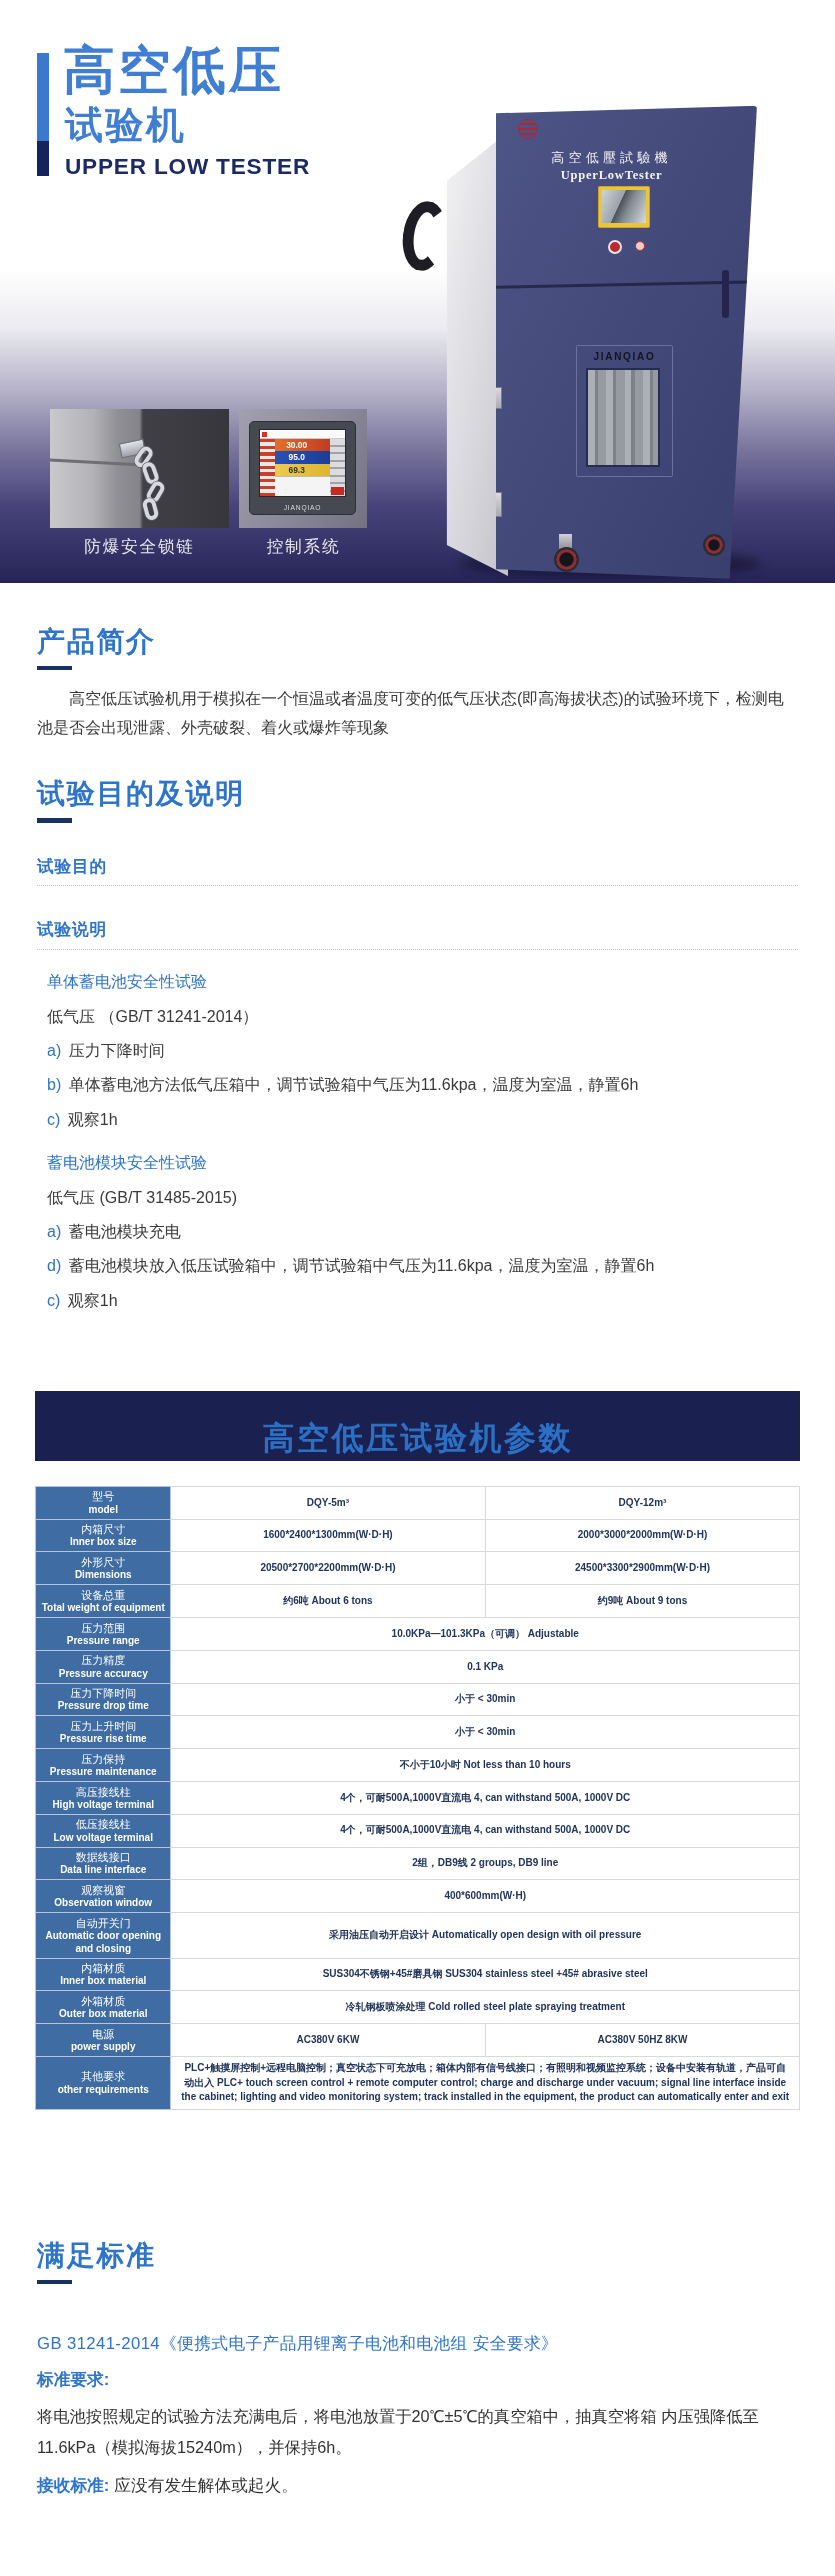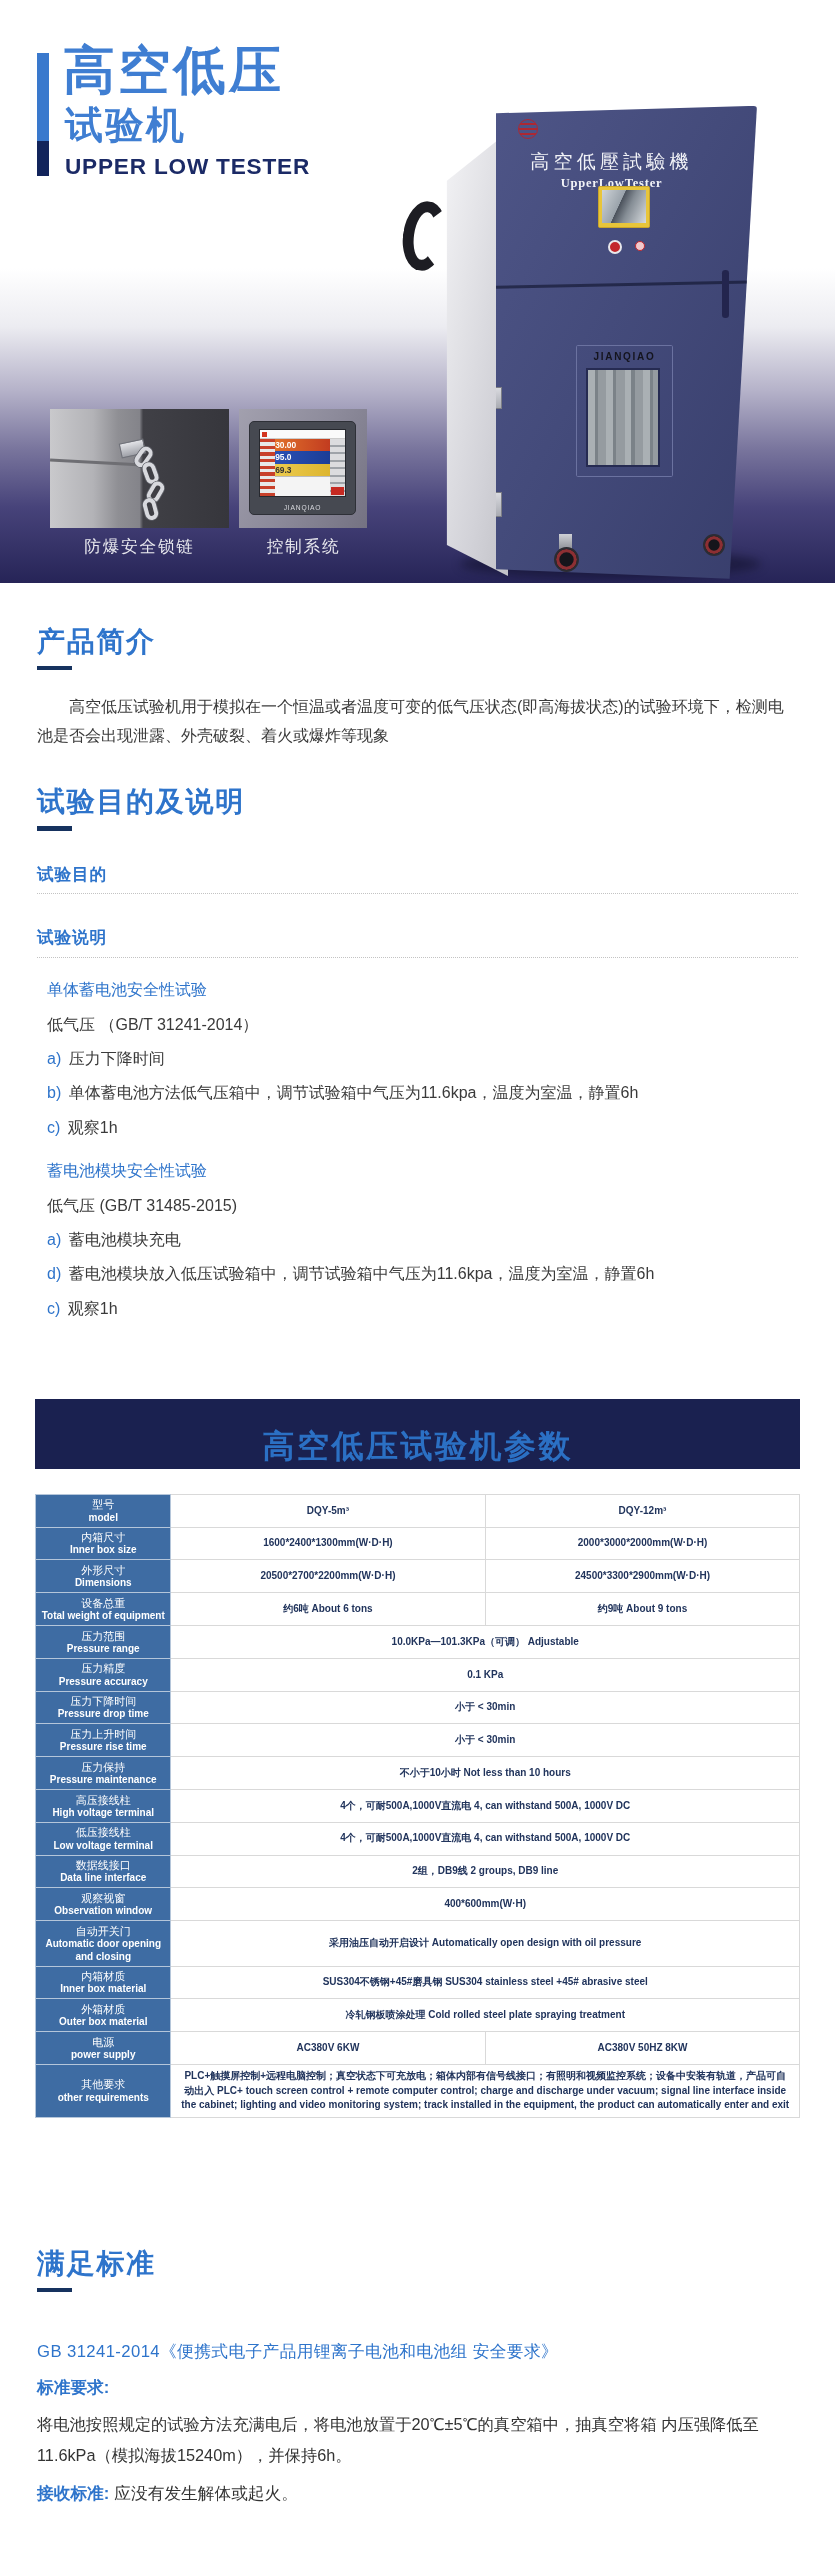--- a/index.html
+++ b/index.html
@@ -33,21 +33,21 @@
           background:linear-gradient(100deg,#f4f4f6,#d2d2d8 70%,#c2c2c8);
           clip-path:polygon(100% 0,100% 100%,6% 93%,6% 11%)}
   .m-front{position:absolute;left:53px;top:6.7px;width:261px;height:473px;
            background:linear-gradient(118deg,#4e5587 0%,#444b7b 45%,#383e6c 100%);
            clip-path:polygon(0 1.6%,100% 0,89.5% 100%,0 98%);border-radius:3.3px}
   .m-logo{position:absolute;left:22px;top:13.4px;width:20px;height:20px;border:1.7px solid #b8242a;
           border-radius:50%;background:
           repeating-linear-gradient(180deg,transparent 0 3.3px,#b8242a 3.3px 5px);opacity:.9}
   .m-title{position:absolute;left:0;right:30px;top:43px;text-align:center;color:#f2f3f7;
            font-family:"Liberation Serif",serif}
-  .m-title .zh{font-size:19px;letter-spacing:4.2px;white-space:nowrap}
+  .m-title .zh{font-size:13px;letter-spacing:4.2px;white-space:nowrap}
   .m-title .en{font-size:12.5px;font-weight:bold;letter-spacing:0.8px;margin-top:1.7px}
   .m-screen{position:absolute;left:102px;top:80px;width:52px;height:42px;background:#e8c53a;
             border:1.7px solid #caa52a;border-radius:1.7px;padding:3.3px}
   .m-screen .pic{width:100%;height:100%;background:
      linear-gradient(115deg,#cfd4d8 0%,#9aa3ab 40%,#4b525c 41%,#858d95 60%,#d8dcdf 100%)}
   .m-btn1{position:absolute;left:112px;top:134px;width:14px;height:14px;border-radius:50%;
           background:#c3262c;border:2.5px solid #e8e8ec}
   .m-btn2{position:absolute;left:139px;top:135px;width:10px;height:10px;border-radius:50%;
           background:#f0c9cd;border:1.7px solid #c3262c}
   .m-seam{position:absolute;left:0;top:177px;width:100%;height:2.5px;background:rgba(10,12,35,.55);
@@ -92,42 +92,42 @@
   .ctrl-frame{position:absolute;left:10px;top:11.7px;width:107px;height:94px;background:#464951;
       border-radius:5px;border:0.8px solid #2e3037;transform:rotate(-2deeg)}
   .ctrl-screen{position:absolute;left:9.2px;top:7.5px;width:87px;height:68px;background:#e9e9ea;
       overflow:hidden;border:0.8px solid #26282e}
   .ctrl-head{height:8.4px;background:#fafafa;border-bottom:0.8px solid #ccc;position:relative}
   .ctrl-head:before{content:"";position:absolute;left:1.7px;top:1.7px;width:5px;height:5px;
       background:#d3351f}
   .ctrl-left{position:absolute;left:0;top:8.4px;width:15px;bottom:0;background:
       repeating-linear-gradient(180deg,#c8402a 0 3.3px,#e8e8e8 3.3px 6.7px)}
   .ctrl-rows{position:absolute;left:15px;top:8.4px;right:15px}
-  .ctrl-row{height:12.5px;line-height:12.5px;text-align:left;padding-right:12px;
+  .ctrl-row{height:12.5px;line-height:12.5px;text-align:center;padding-right:12px;
       font-size:8.4px;font-weight:bold;color:#fff}
   .ctrl-row.r1{background:linear-gradient(90deg,#e0702a,#c23c20)}
   .ctrl-row.r2{background:linear-gradient(90deg,#2a50b4,#1c3d96)}
   .ctrl-row.r3{background:linear-gradient(90deg,#eccb4e,#ddb52f);color:#333}
   .ctrl-info{position:absolute;left:15px;right:15px;top:46px;bottom:0;background:#f4f4f4;
       border-top:0.8px solid #bbb}
   .ctrl-btns{position:absolute;right:0;top:8.4px;width:15px;bottom:0;background:
       repeating-linear-gradient(180deg,#dcdcde 0 5.8px,#9fa3a8 5.8px 7.5px)}
   .ctrl-stop{position:absolute;right:0.8px;bottom:0.8px;width:13.4px;height:8.4px;background:#c62a22}
   .ctrl-brand{position:absolute;left:0;right:0;bottom:2.5px;text-align:center;font-size:6.7px;
       letter-spacing:0.8px;color:#d8d9de}
   .thumb-cap{position:absolute;top:535px;width:179px;text-align:center;color:#e8e8ee;
       font-size:16.7px;letter-spacing:1.7px}
   .cap1{left:50px}.cap2{left:214px}
 
   
   .content{padding:0 37px}
   .h1{font-size:28px;font-weight:bold;color:var(--accent);letter-spacing:1.7px;line-height:1.2}
   .h1-line{width:35px;height:4.2px;background:var(--navy);margin-top:7.5px}
   .mt-intro{margin-top:42px}
-  .intro-p{margin-top:22px;font-size:16px;color:#3a3a3a;line-height:29px;text-indent:2em}
+  .intro-p{margin-top:14px;font-size:16px;color:#3a3a3a;line-height:29px;text-indent:2em}
   .mt-purpose{margin-top:35px}
   .sub{font-size:16.7px;font-weight:bold;color:var(--accent);margin-top:32px;letter-spacing:0.8px}
   .dotted{border-bottom:1.7px dotted #c3c3c3;margin-top:7.5px}
   .plain{font-size:16px;color:#3a3a3a;margin-top:16px;padding-left:10px}
   .group-title{color:var(--accent);font-size:16px;margin:22.6px 0 0 10px}
   .group-line{font-size:16px;color:#3a3a3a;margin:13.4px 0 0 10px}
   .item{font-size:16px;color:#3a3a3a;margin:13.4px 0 0 10px}
   .item .tag{color:var(--accent);margin-right:7.5px}
 
   .banner{margin:79px 0 0 -1.7px;width:765px;height:70px;background:var(--banner-navy);

